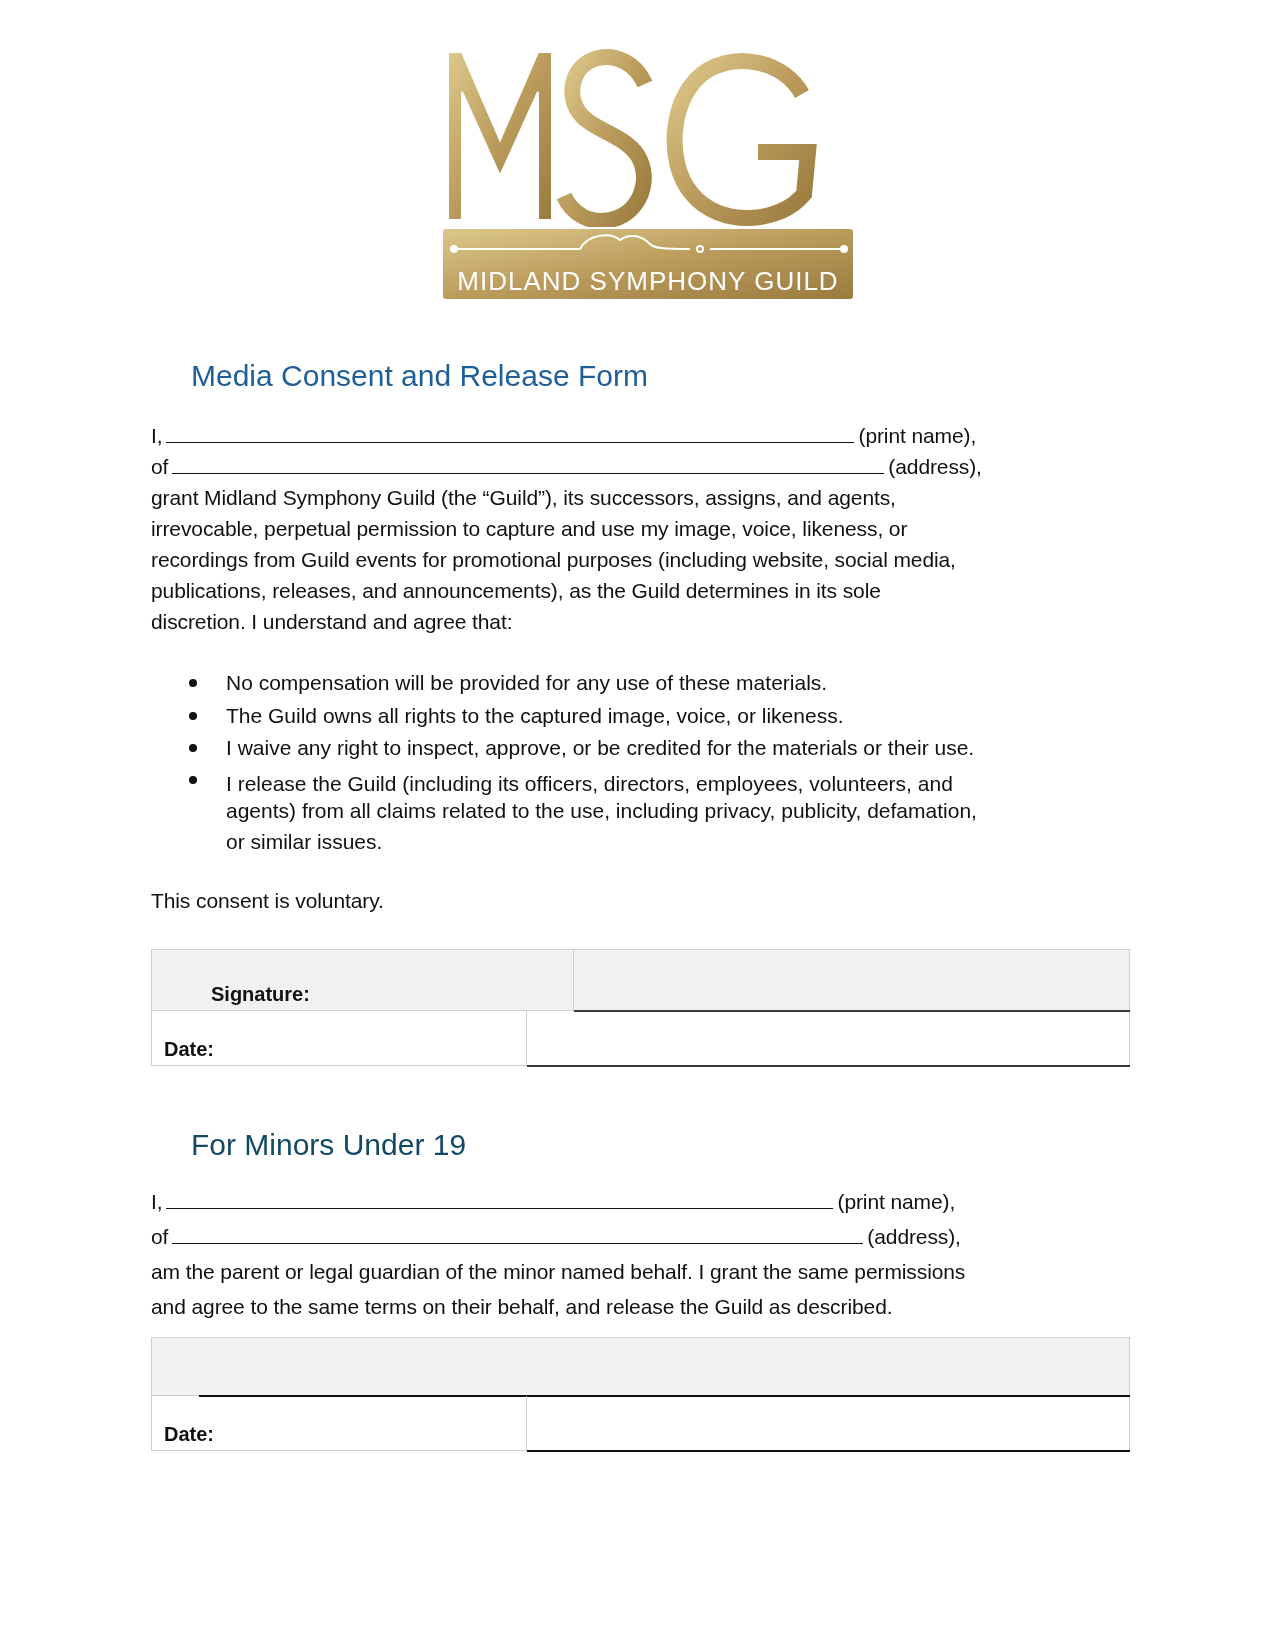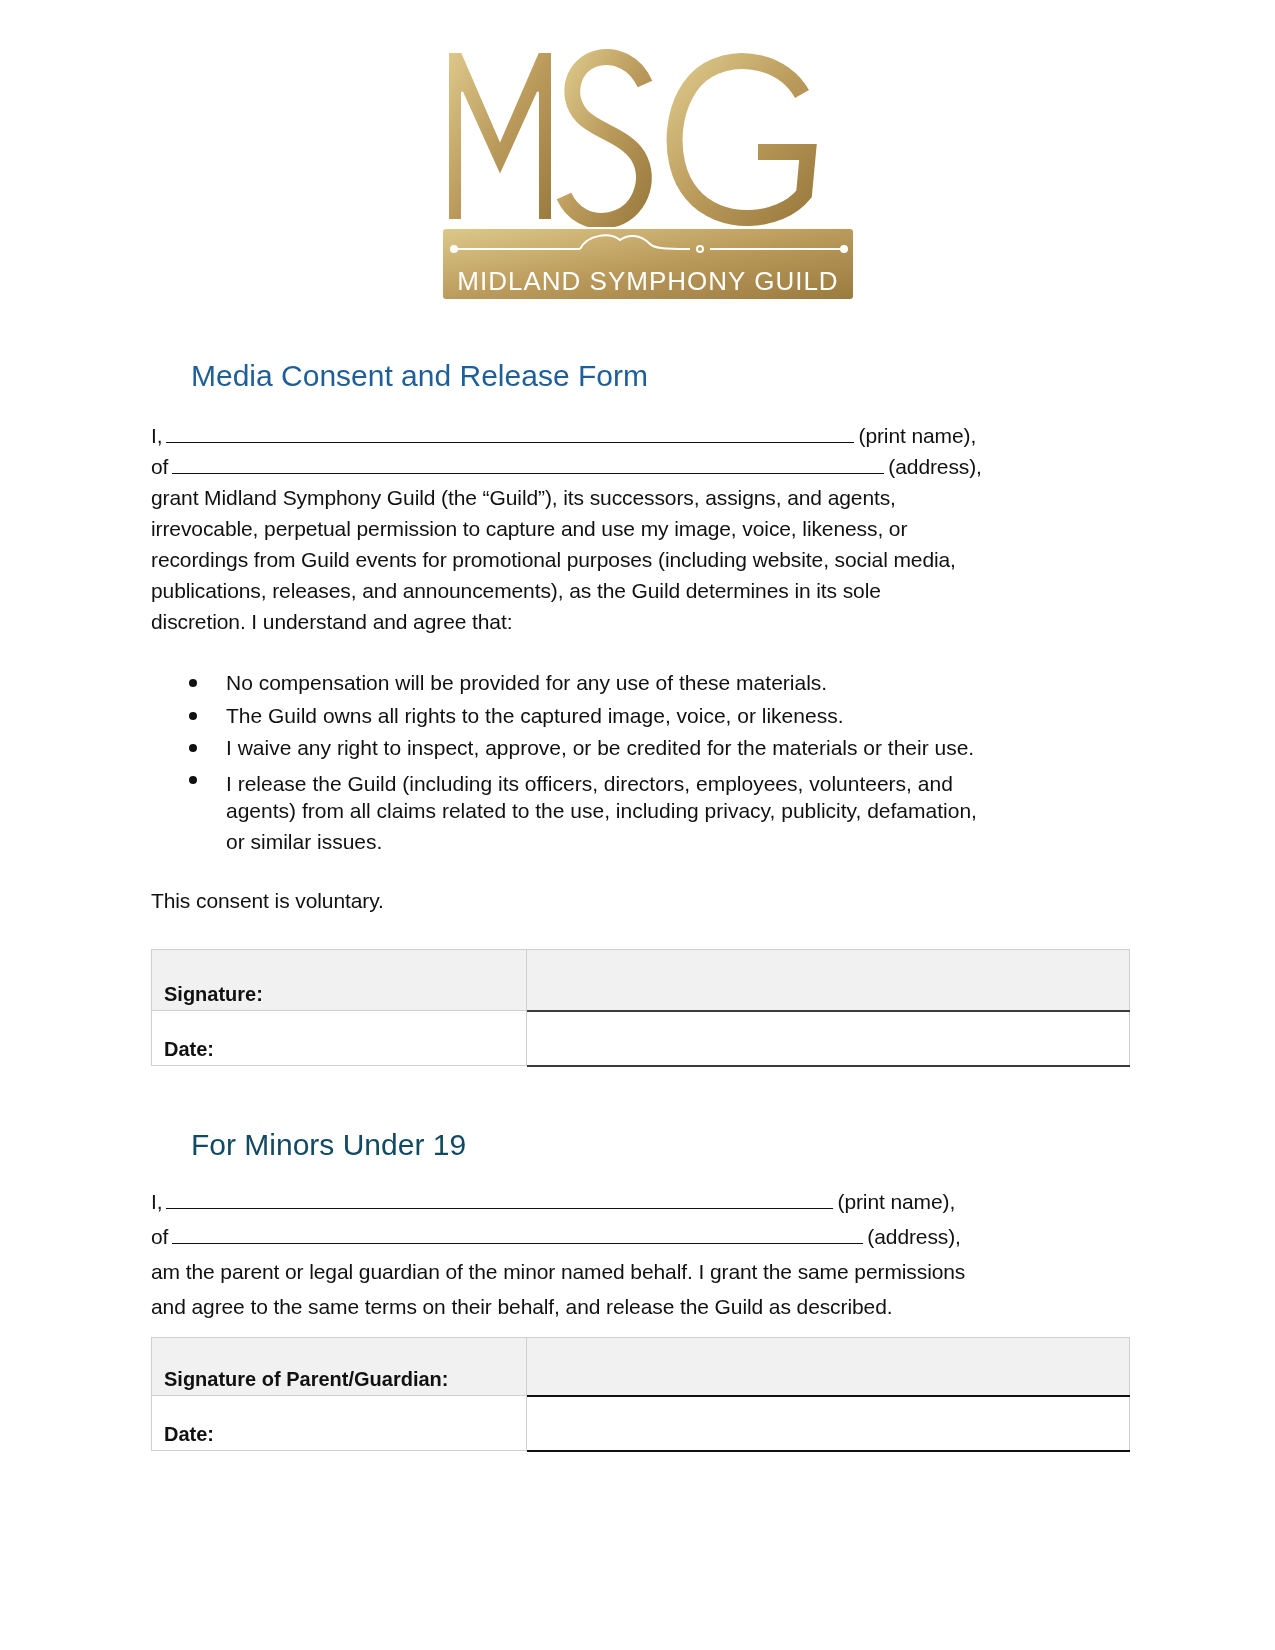--- a/index.html
+++ b/index.html
@@ -26,21 +26,21 @@
   .bullet-text { position: absolute; left: 75px; white-space: nowrap; text-align: center; }
 
   
   .sig-table { left: 151px; width: 979px; border: 1.5px solid #cfcfcf; box-sizing: border-box; }
   .sig-row { position: relative; display: flex; box-sizing: border-box; }
   .sig-row.shaded { background: #f1f1f1; }
   .sig-label { width: 375px; border-right: 1.5px solid #cfcfcf; box-sizing: border-box; position: relative;
                font-weight: bold; font-size: 20px; }
   .sig-label span { position: absolute; left: 12px; bottom: 4px; white-space: nowrap; }
   .sig-field { flex: 1; position: relative; }
-  .sig-row.first { border-bottom: 1.5px solid #cfcfcf; }
+  .sig-row.first { border-bottom: 1.5px solid #cfcfcf; padding-left: 47px; }
   .field-line { position: absolute; left: 0; right: -1px; bottom: -2px; height: 0; border-bottom: 2px solid #3a3a3a; }
 </style>
 </head>
 <body>
 
 <div id="logo" class="abs">
   <svg viewBox="0 0 420 260">
     <defs>
       <linearGradient id="goldg" x1="0" y1="0" x2="1" y2="1">
         <stop offset="0" stop-color="#dcc98b"></stop>
@@ -131,23 +131,20 @@
   <span>I,</span><span class="blank" style="width:667px"></span><span>(print name),</span>
 </div>
 <div class="abs line" style="top:1219px; line-height:35px">
   <span>of</span><span class="blank" style="width:691px"></span><span>(address),</span>
 </div>
 <div class="abs line" style="top:1254px; line-height:35px">am the parent or  legal guardian of the minor named behalf. I grant the same permissions</div>
 <div class="abs line" style="top:1289px; line-height:35px">and agree to the same terms on their behalf, and release the Guild as described.</div>
 
 <div class="abs sig-table" style="top:1337px">
   <div class="sig-row shaded first" style="height:58px">
-    <div class="sig-label">
-        <span>Signature of Parent/Guardian:</span>
-      </div>
     <div class="sig-field">
         <div class="field-line" style="border-bottom-color:#111"></div>
       </div>
   </div>
   <div class="sig-row" style="height:54px">
     <div class="sig-label">
         <span>Date:</span>
       </div>
     <div class="sig-field">
         <div class="field-line" style="border-bottom-color:#111"></div>

